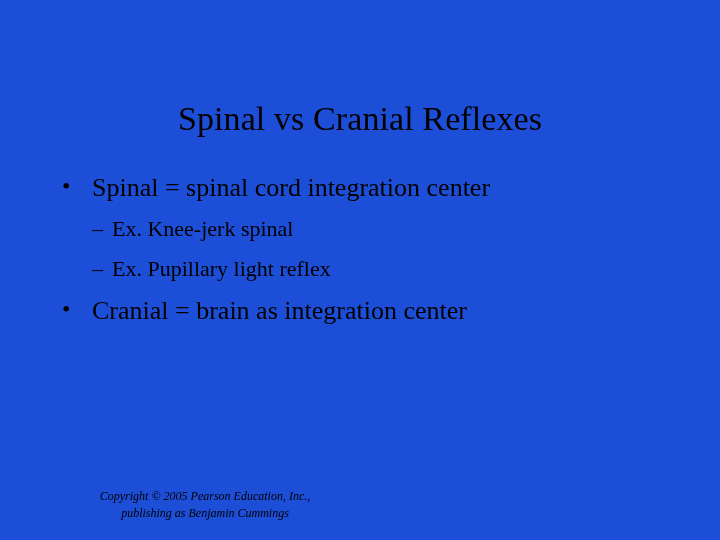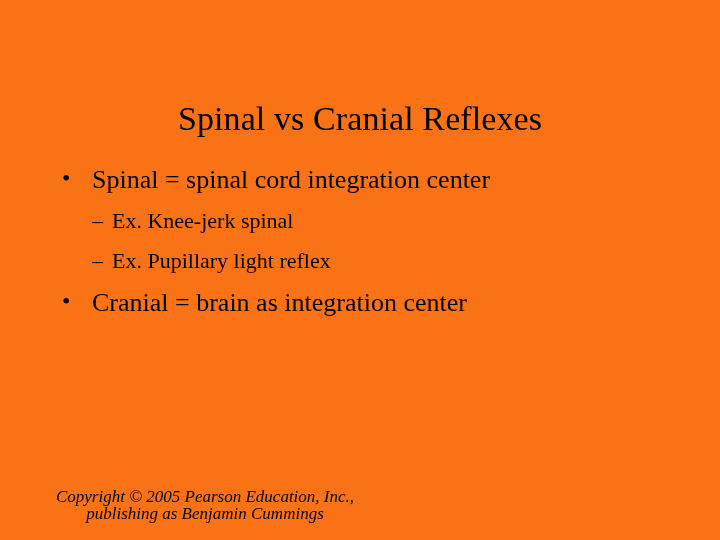--- a/index.html
+++ b/index.html
@@ -9,21 +9,21 @@
     background: #ffffff;
   }
   body {
     font-family: "Liberation Serif", "DejaVu Serif", serif;
     color: #000000;
   }
   #slide {
     position: relative;
     width: 720px;
     height: 540px;
-    background: #f97316;
+    background: #1d4ed8;
     overflow: hidden;
   }
 
   
   #slide-title {
     position: absolute;
     left: 0;
     top: 74px;
     width: 720px;
     text-align: center;
@@ -69,31 +69,32 @@
     top: -2px;
   }
   .level2 .bullet-marker {
     width: 20px;
     font-size: 22px;
   }
   .bullet-text {
     display: inline-block;
     white-space: nowrap;
     vertical-align: baseline;
+    margin-top: 8px;
   }
 
   
   #copyright {
     position: absolute;
     left: 55px;
     top: 488px;
     width: 300px;
     text-align: center;
     font-style: italic;
-    font-size: 17px;
+    font-size: 12px;
     line-height: 17px;
   }
   #copyright .cline {
     display: block;
     white-space: nowrap;
   }
 </style>
 </head>
 <body>
 

